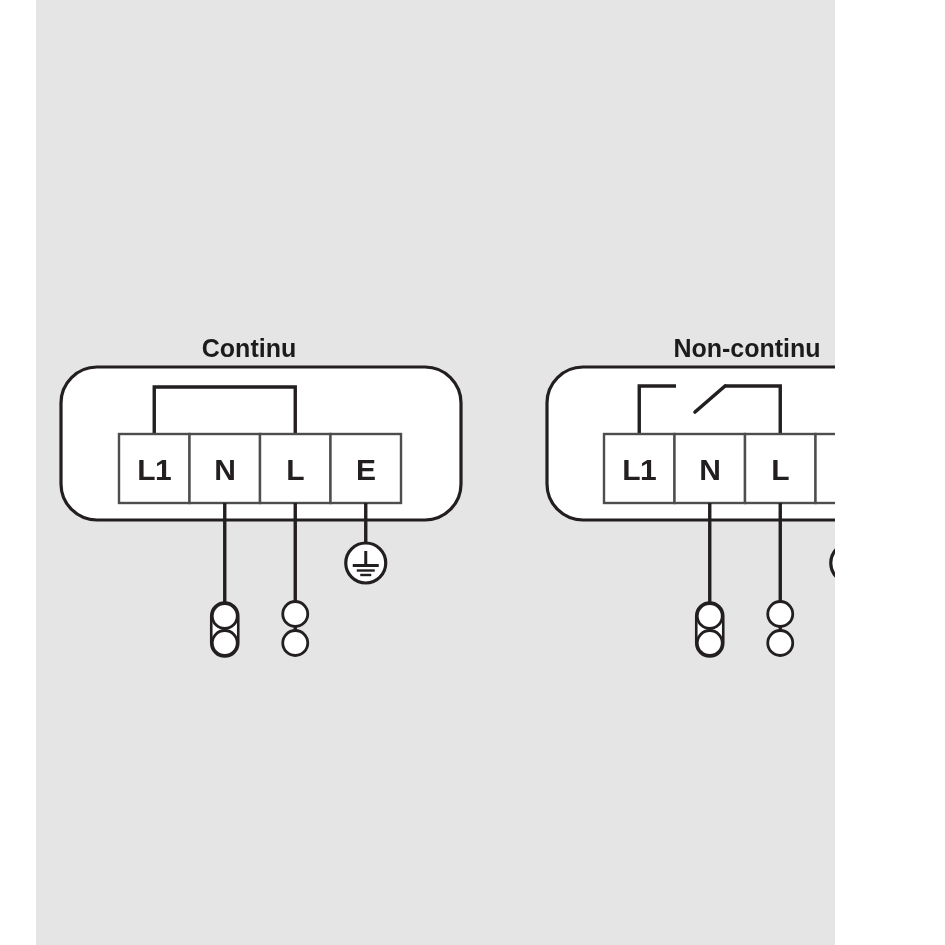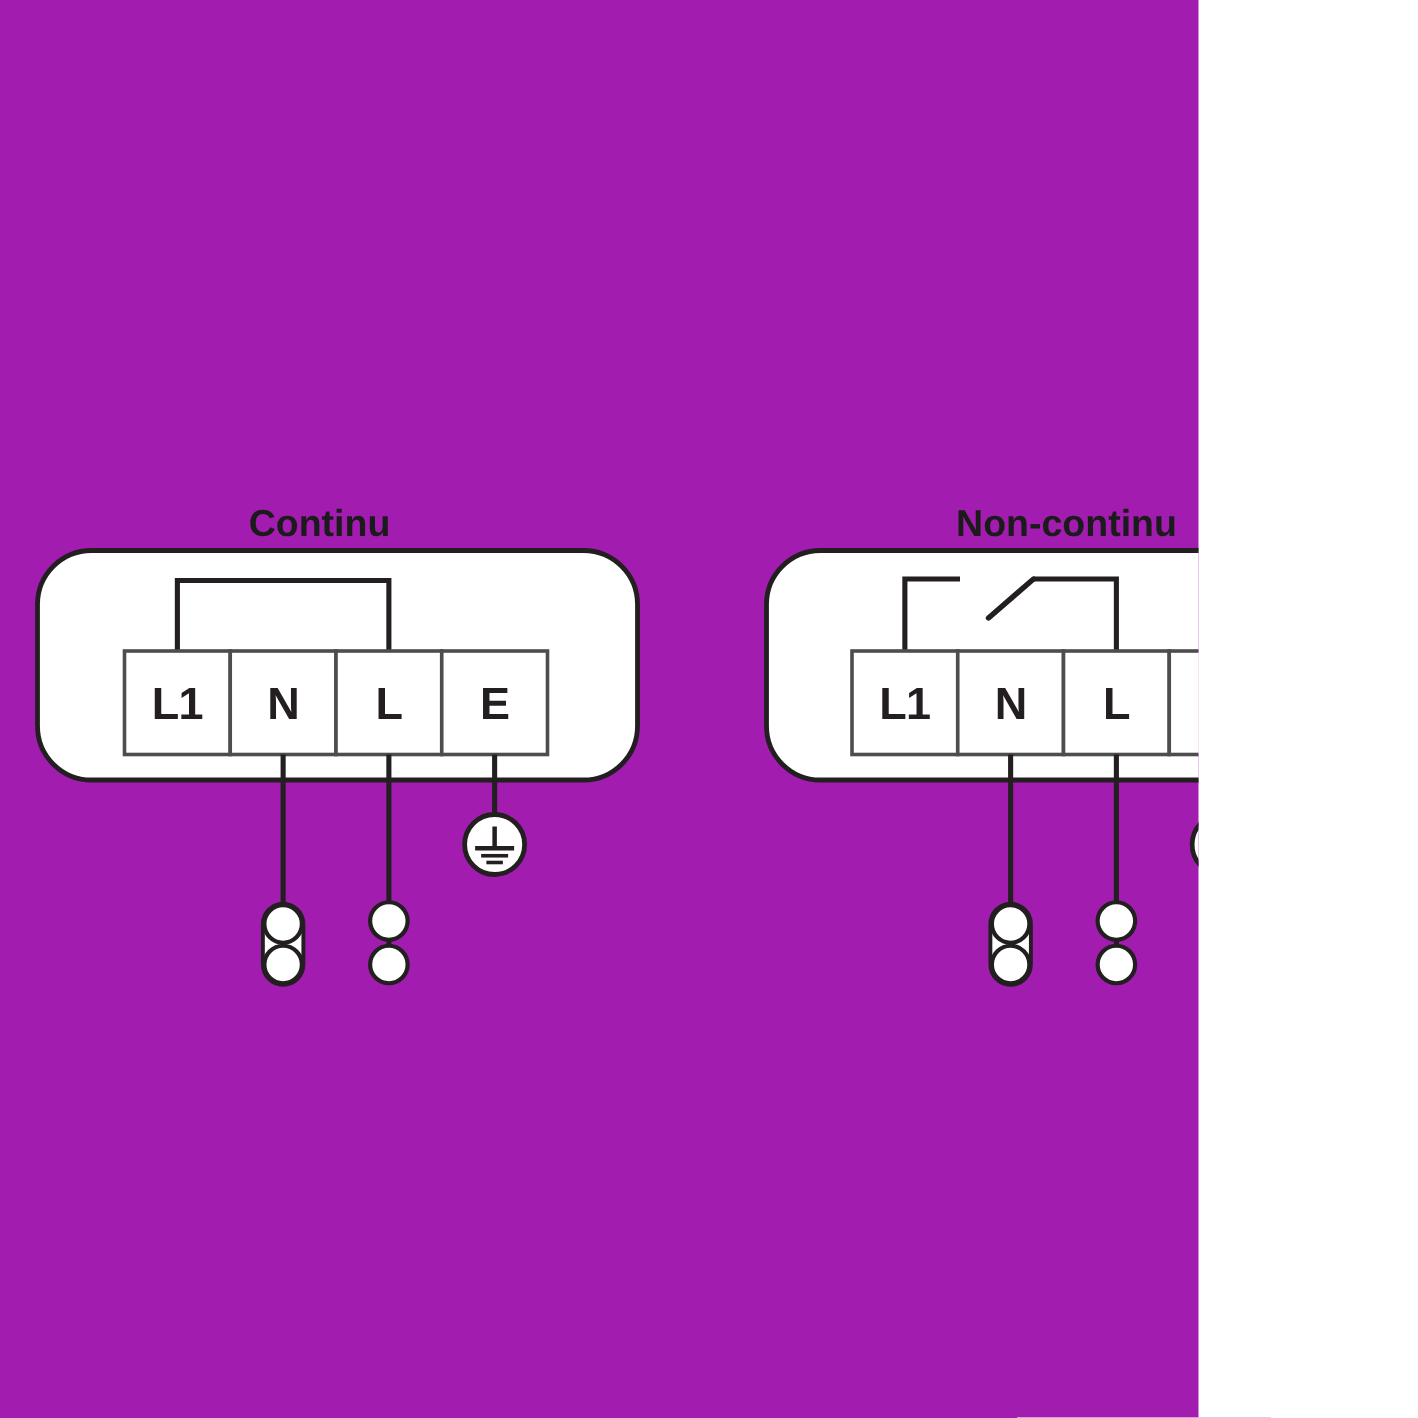--- a/index.html
+++ b/index.html
@@ -8,22 +8,23 @@
     padding: 0;
     background: #ffffff;
   }
   body {
     font-family: "Liberation Sans", "DejaVu Sans", sans-serif;
   }
   #canvas {
     position: relative;
     width: 799px;
     height: 945px;
-    background: #a21caf;
+    background: #e5e5e5;
     overflow: hidden;
+    margin-left: 36px;
   }
   #figure-svg {
     position: absolute;
     left: 0;
     top: 0;
     width: 945px;
     height: 945px;
     display: block;
   }
   .diagram-title {

